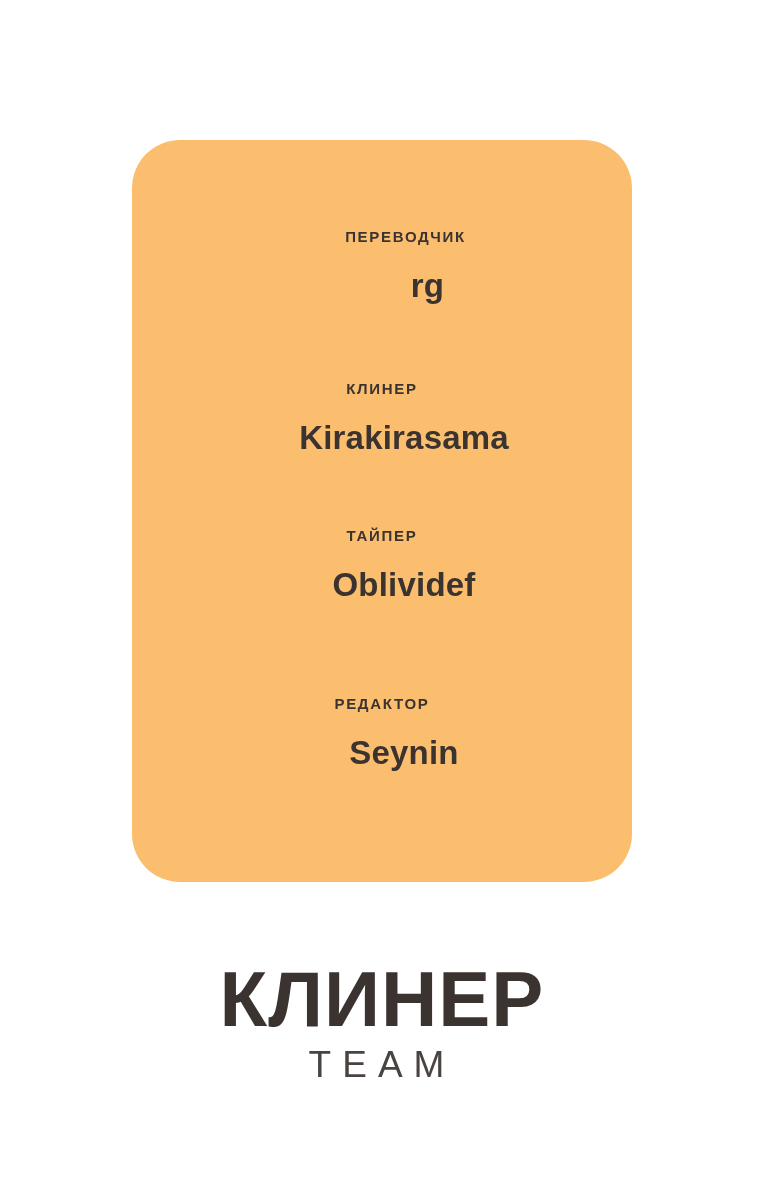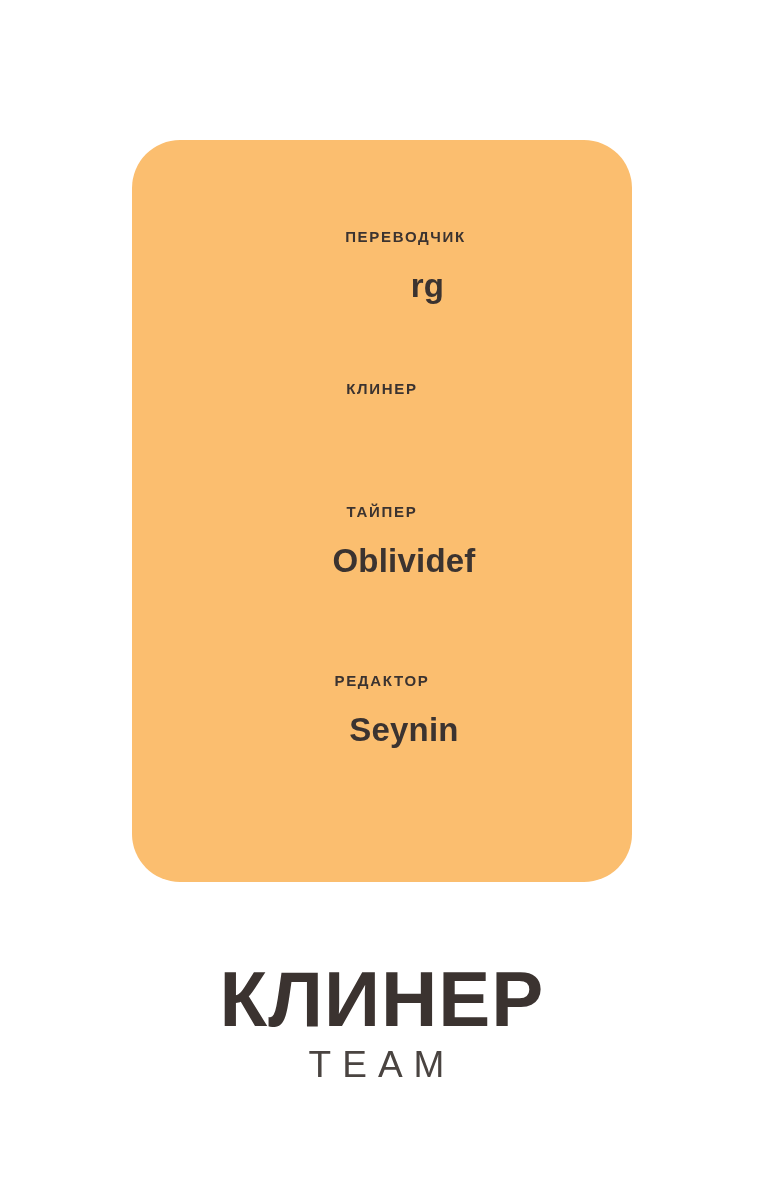--- a/index.html
+++ b/index.html
@@ -63,21 +63,21 @@
     font-weight: bold;
     color: #3b3330;
     letter-spacing: 0.2px;
     line-height: 1.1;
     padding-left: 44px;
   }
 
   
   .credit-block.b1 { margin-top: 18px; margin-left: 47px; }
   .credit-block.b2 { margin-top: 46px; }
-  .credit-block.b3 { margin-top: 75px; }
+  .credit-block.b3 { margin-top: 40px; }
   .credit-block.b4 { margin-top: 62px; }
 
   
   .team-logo {
     position: absolute;
     left: 0;
     right: 0;
     top: 960px;
     text-align: center;
   }
@@ -104,20 +104,21 @@
 
   <div class="credits-card">
 
     <div class="credit-block b1">
       <div class="credit-role">ПЕРЕВОДЧИК</div>
       <div class="credit-name">rg</div>
     </div>
 
     <div class="credit-block b2">
       <div class="credit-role">КЛИНЕР</div>
+      <div class="credit-name">Kirakirasama</div>
     </div>
 
     <div class="credit-block b3">
       <div class="credit-role">ТАЙПЕР</div>
       <div class="credit-name">Oblividef</div>
     </div>
 
     <div class="credit-block b4">
       <div class="credit-role">РЕДАКТОР</div>
       <div class="credit-name">Seynin</div>

